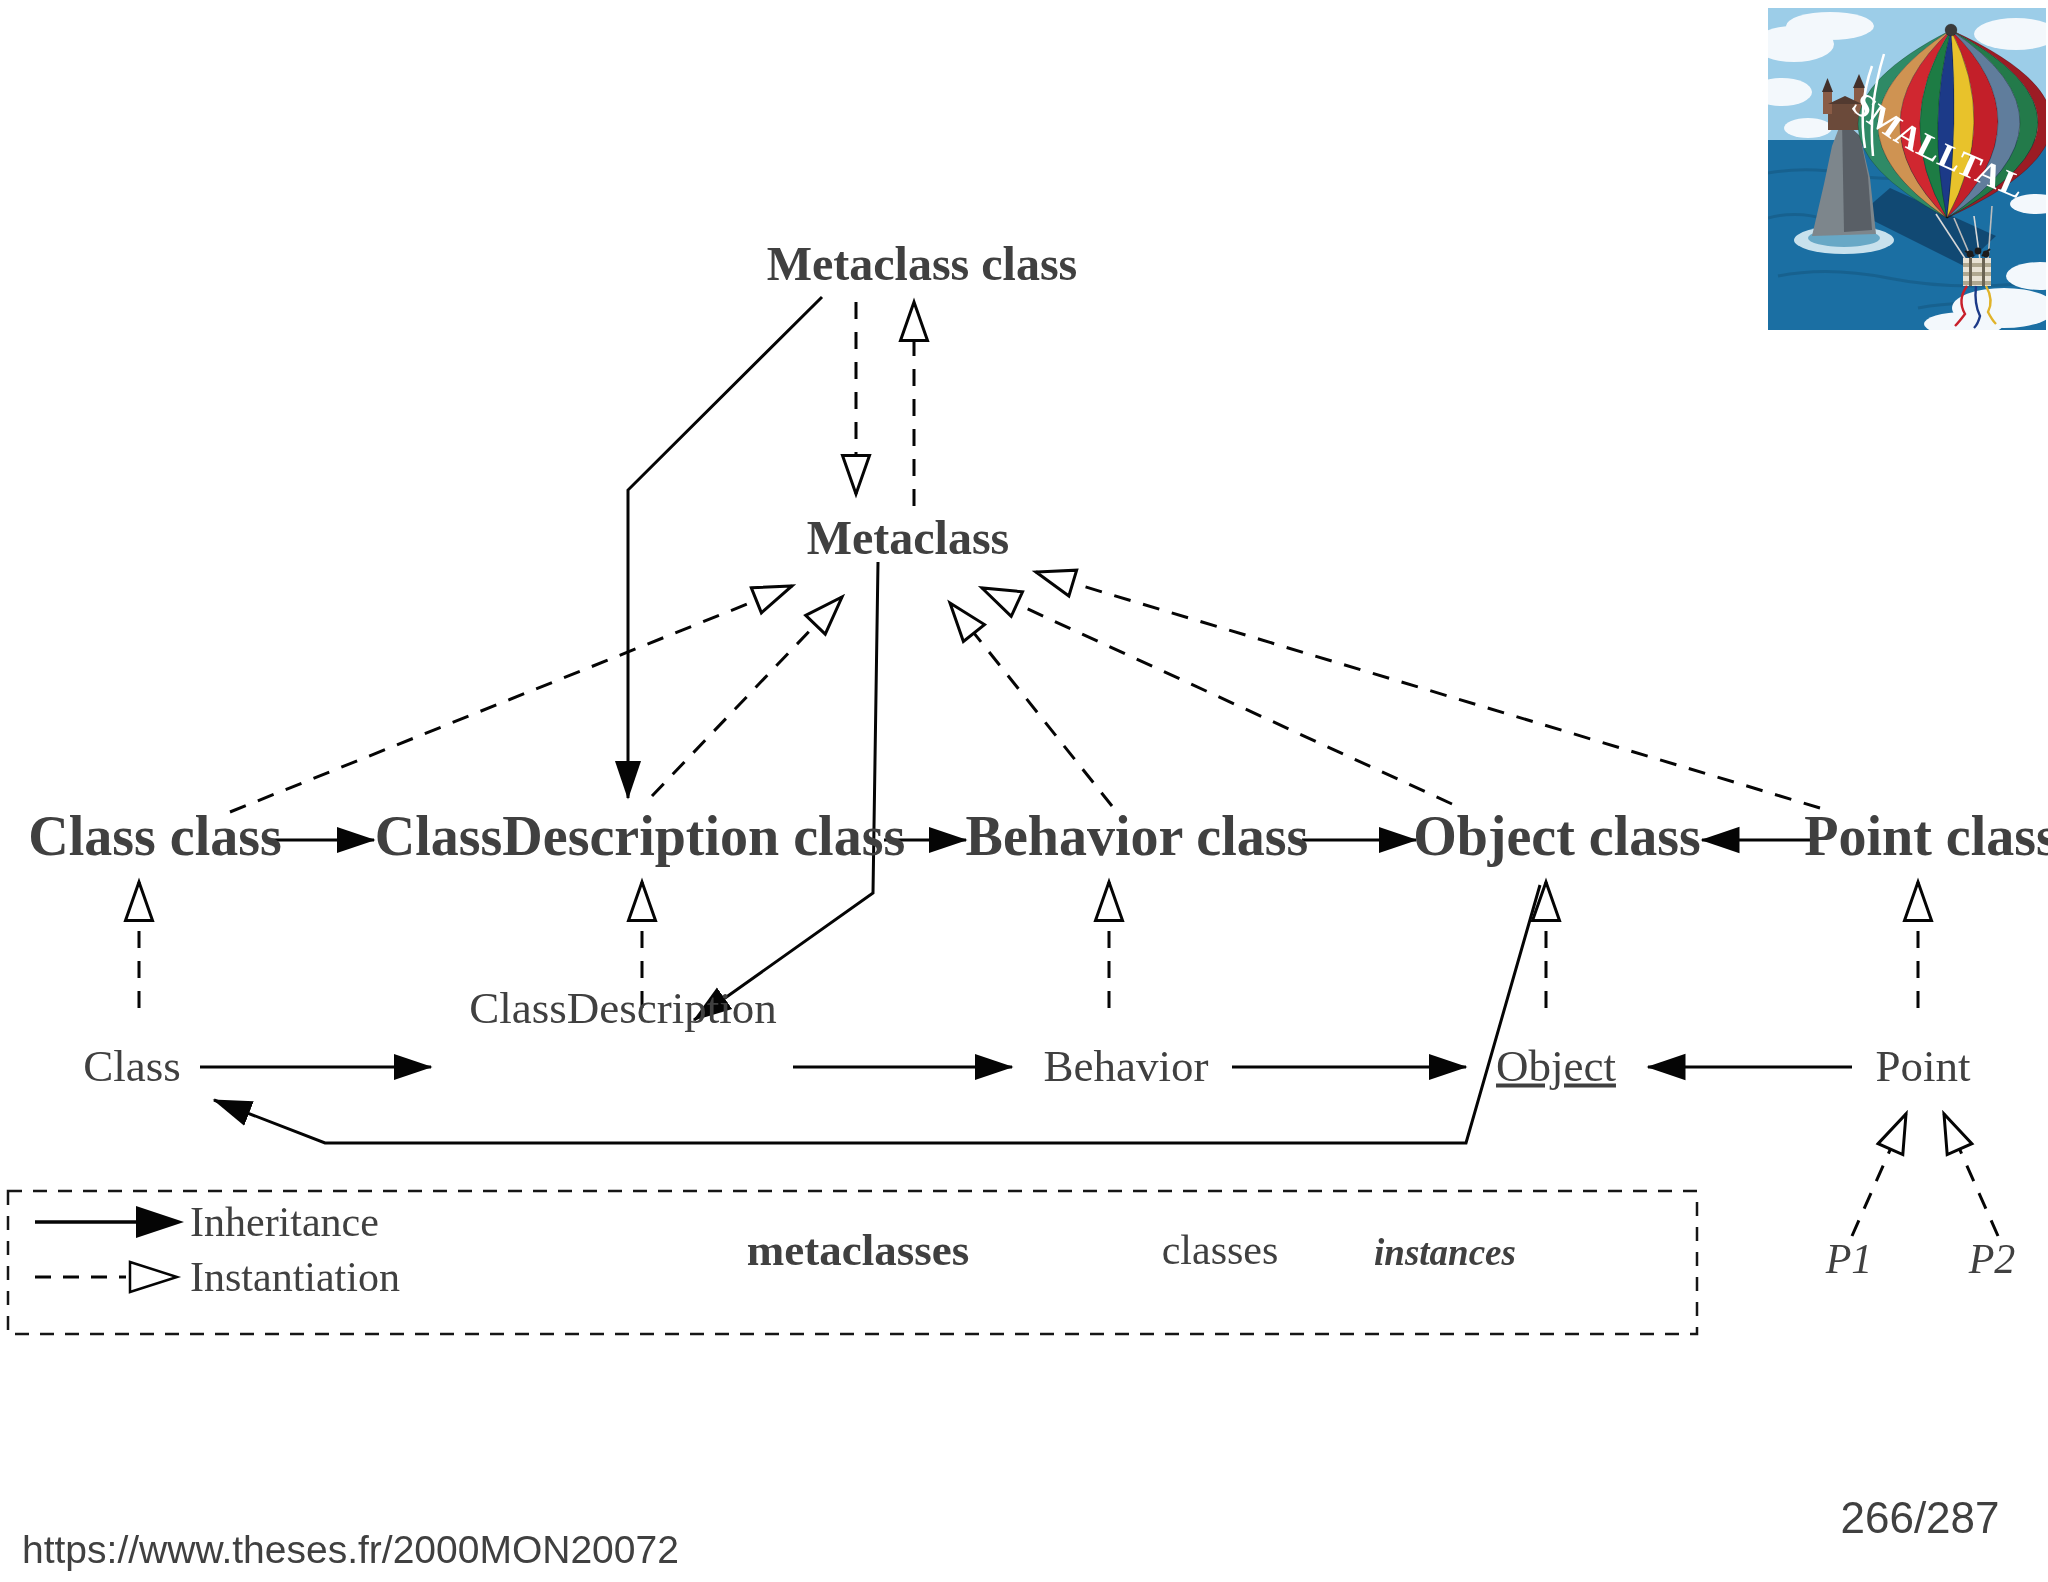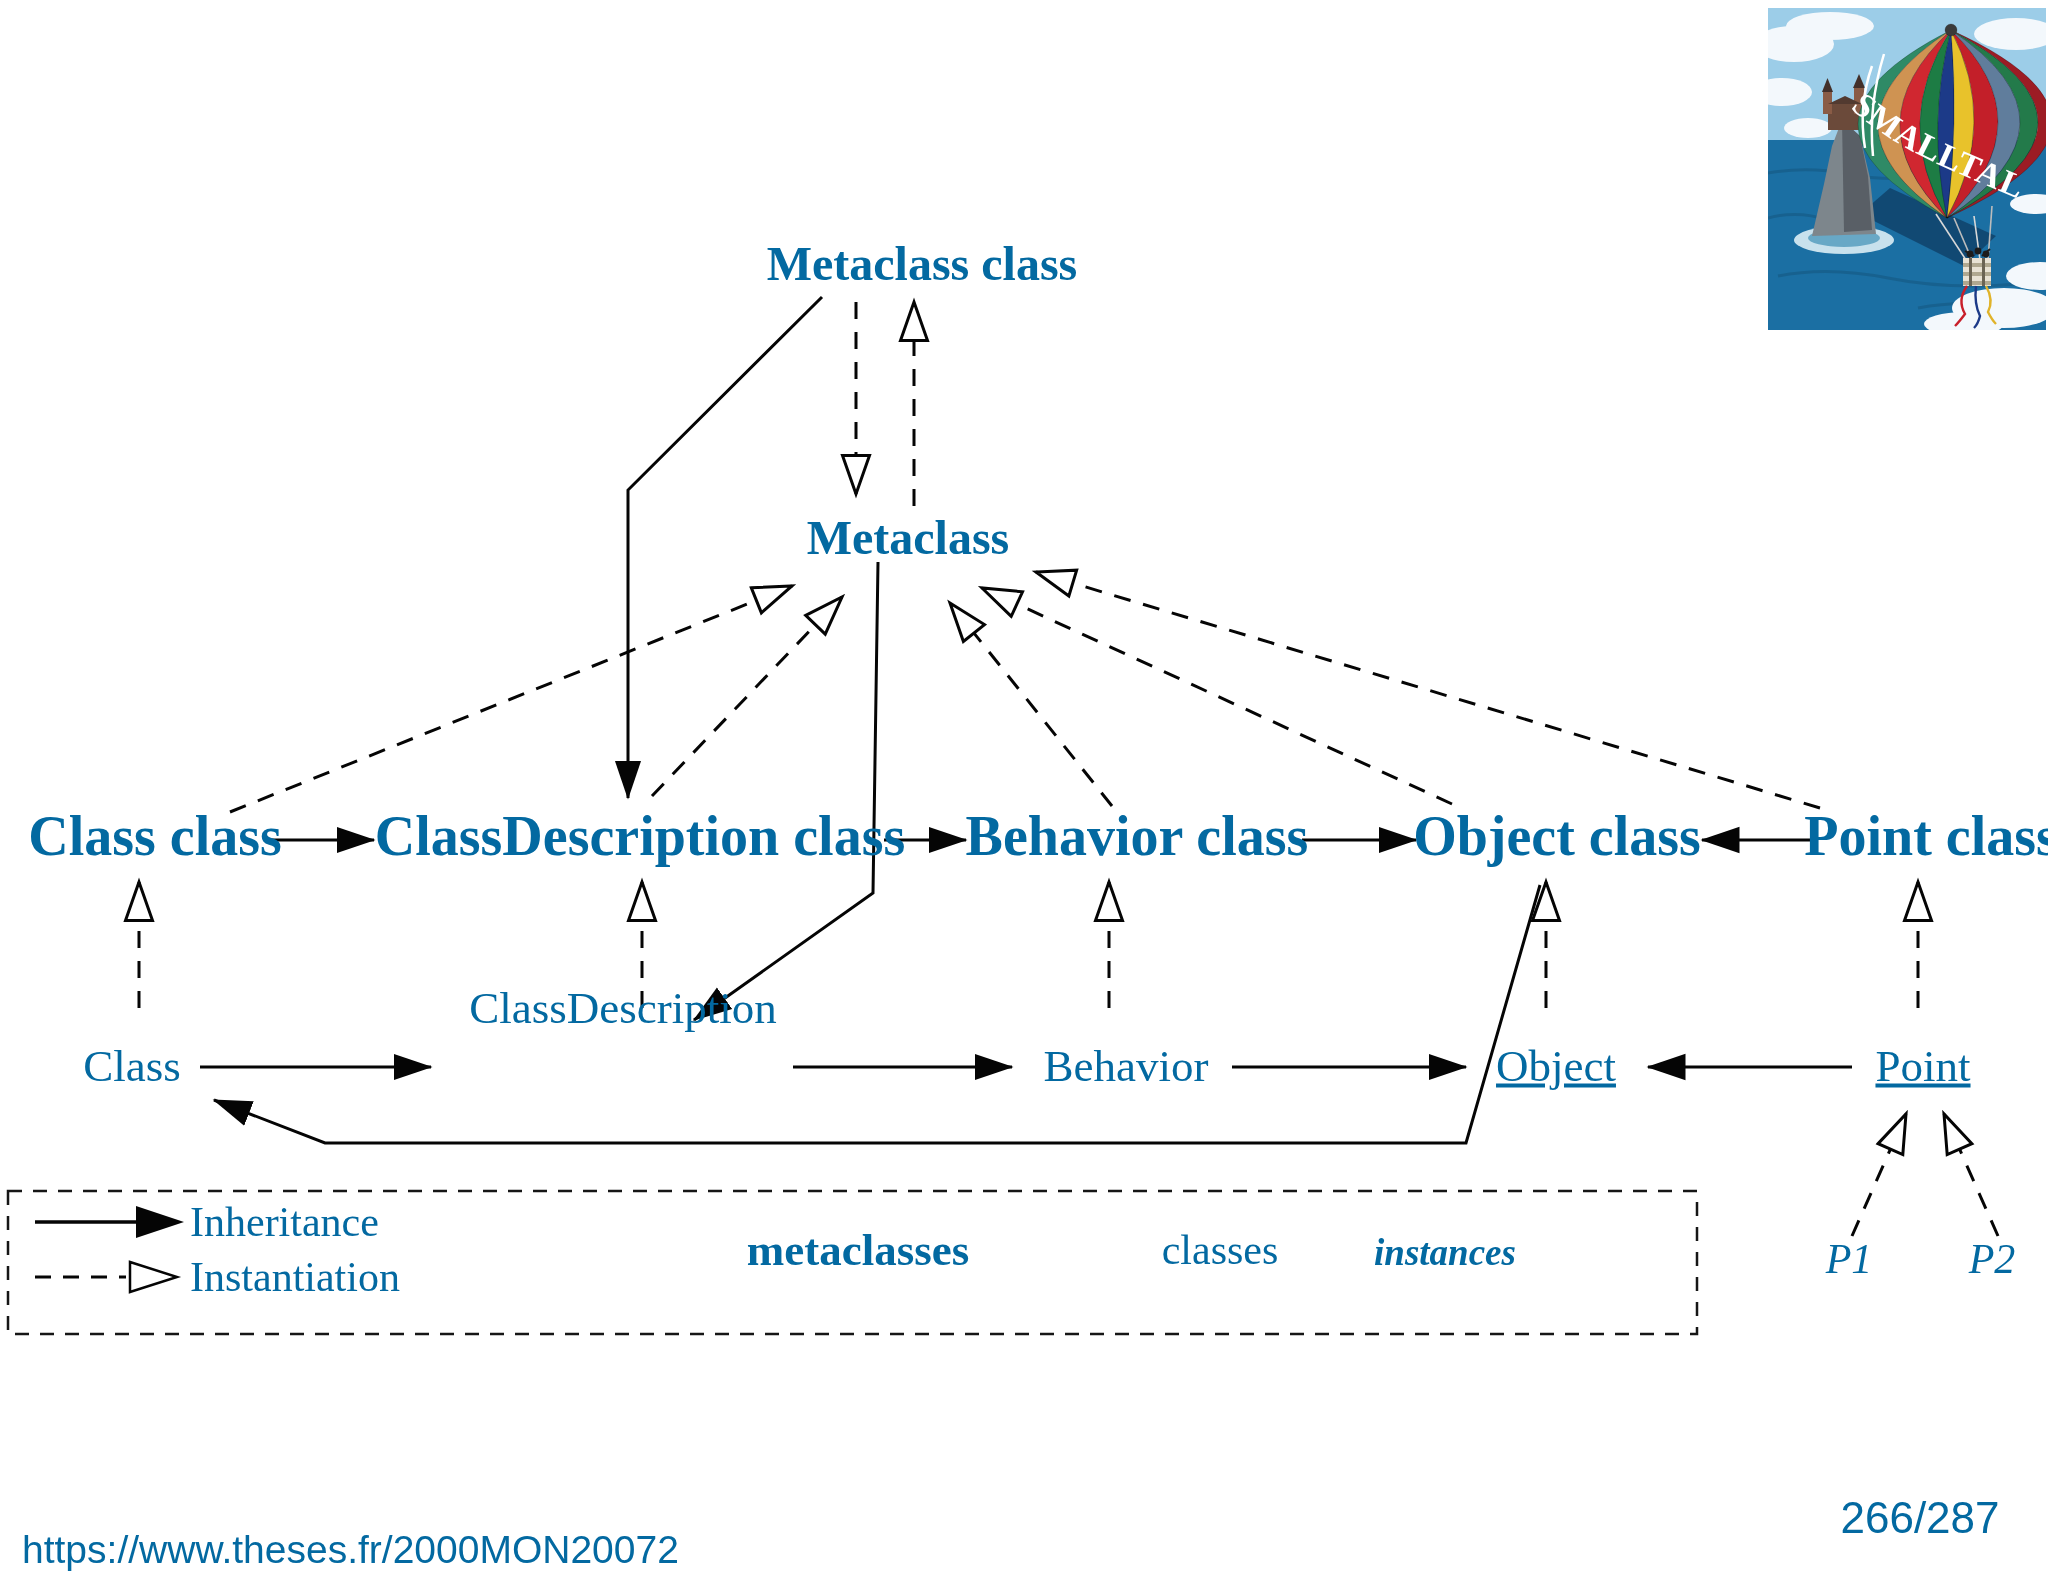--- a/index.html
+++ b/index.html
@@ -1,18 +1,18 @@
 <!DOCTYPE html>
 <html><head>
 <meta charset="utf-8">
 <style>
   html,body{margin:0;padding:0;background:#ffffff;}
   .slide{position:relative;width:2048px;height:1582px;background:#ffffff;overflow:hidden;
          font-family:"Liberation Serif",serif;color:#050505;}
-  .lbl{position:absolute;transform:translate(-50%,-50%);white-space:nowrap;color:#0369a1;line-height:1;}
+  .lbl{position:absolute;transform:translate(-50%,-50%);white-space:nowrap;color:#404040;line-height:1;}
   .lbl.left{transform:translate(0,-50%);}
   .b{font-weight:bold;}
   .i{font-style:italic;}
   .f43{font-size:56px;}
   .f44{font-size:45px;}
   .f47{font-size:48px;}
   .f42{font-size:42px;}
   .f37{font-size:37px;}
   .sans{font-family:"Liberation Sans",sans-serif;}
   .url{font-size:39px;transform:translate(0,-50%) scaleX(.92);transform-origin:left center;}
@@ -79,21 +79,21 @@
   <div class="lbl b f43" style="left:155px;top:836px;">Class class</div>
   <div class="lbl b f43" style="left:640px;top:836px;">ClassDescription class</div>
   <div class="lbl b f43" style="left:1137px;top:836px;">Behavior class</div>
   <div class="lbl b f43" style="left:1557px;top:836px;">Object class</div>
   <div class="lbl b f43" style="left:1931px;top:836px;">Point class</div>
 
   <div class="lbl f44" style="left:132px;top:1066px;">Class</div>
   <div class="lbl f44" style="left:623px;top:1008px;">ClassDescription</div>
   <div class="lbl f44" style="left:1126px;top:1066px;">Behavior</div>
   <div class="lbl f44" style="left:1556px;top:1066px;text-decoration:underline;">Object</div>
-  <div class="lbl f44" style="left:1923px;top:1066px;text-decoration:underline;">Point</div>
+  <div class="lbl f44" style="left:1923px;top:1066px;">Point</div>
 
   <div class="lbl i f42" style="left:1849px;top:1259px;">P1</div>
   <div class="lbl i f42" style="left:1992px;top:1259px;">P2</div>
 
   <div class="lbl left f42" style="left:190px;top:1222px;">Inheritance</div>
   <div class="lbl left f42" style="left:190px;top:1277px;">Instantiation</div>
   <div class="lbl b f44" style="left:858px;top:1250px;">metaclasses</div>
   <div class="lbl f42" style="left:1220px;top:1250px;">classes</div>
   <div class="lbl i f37" style="left:1445px;top:1252px;font-weight:bold;">instances</div>
 

